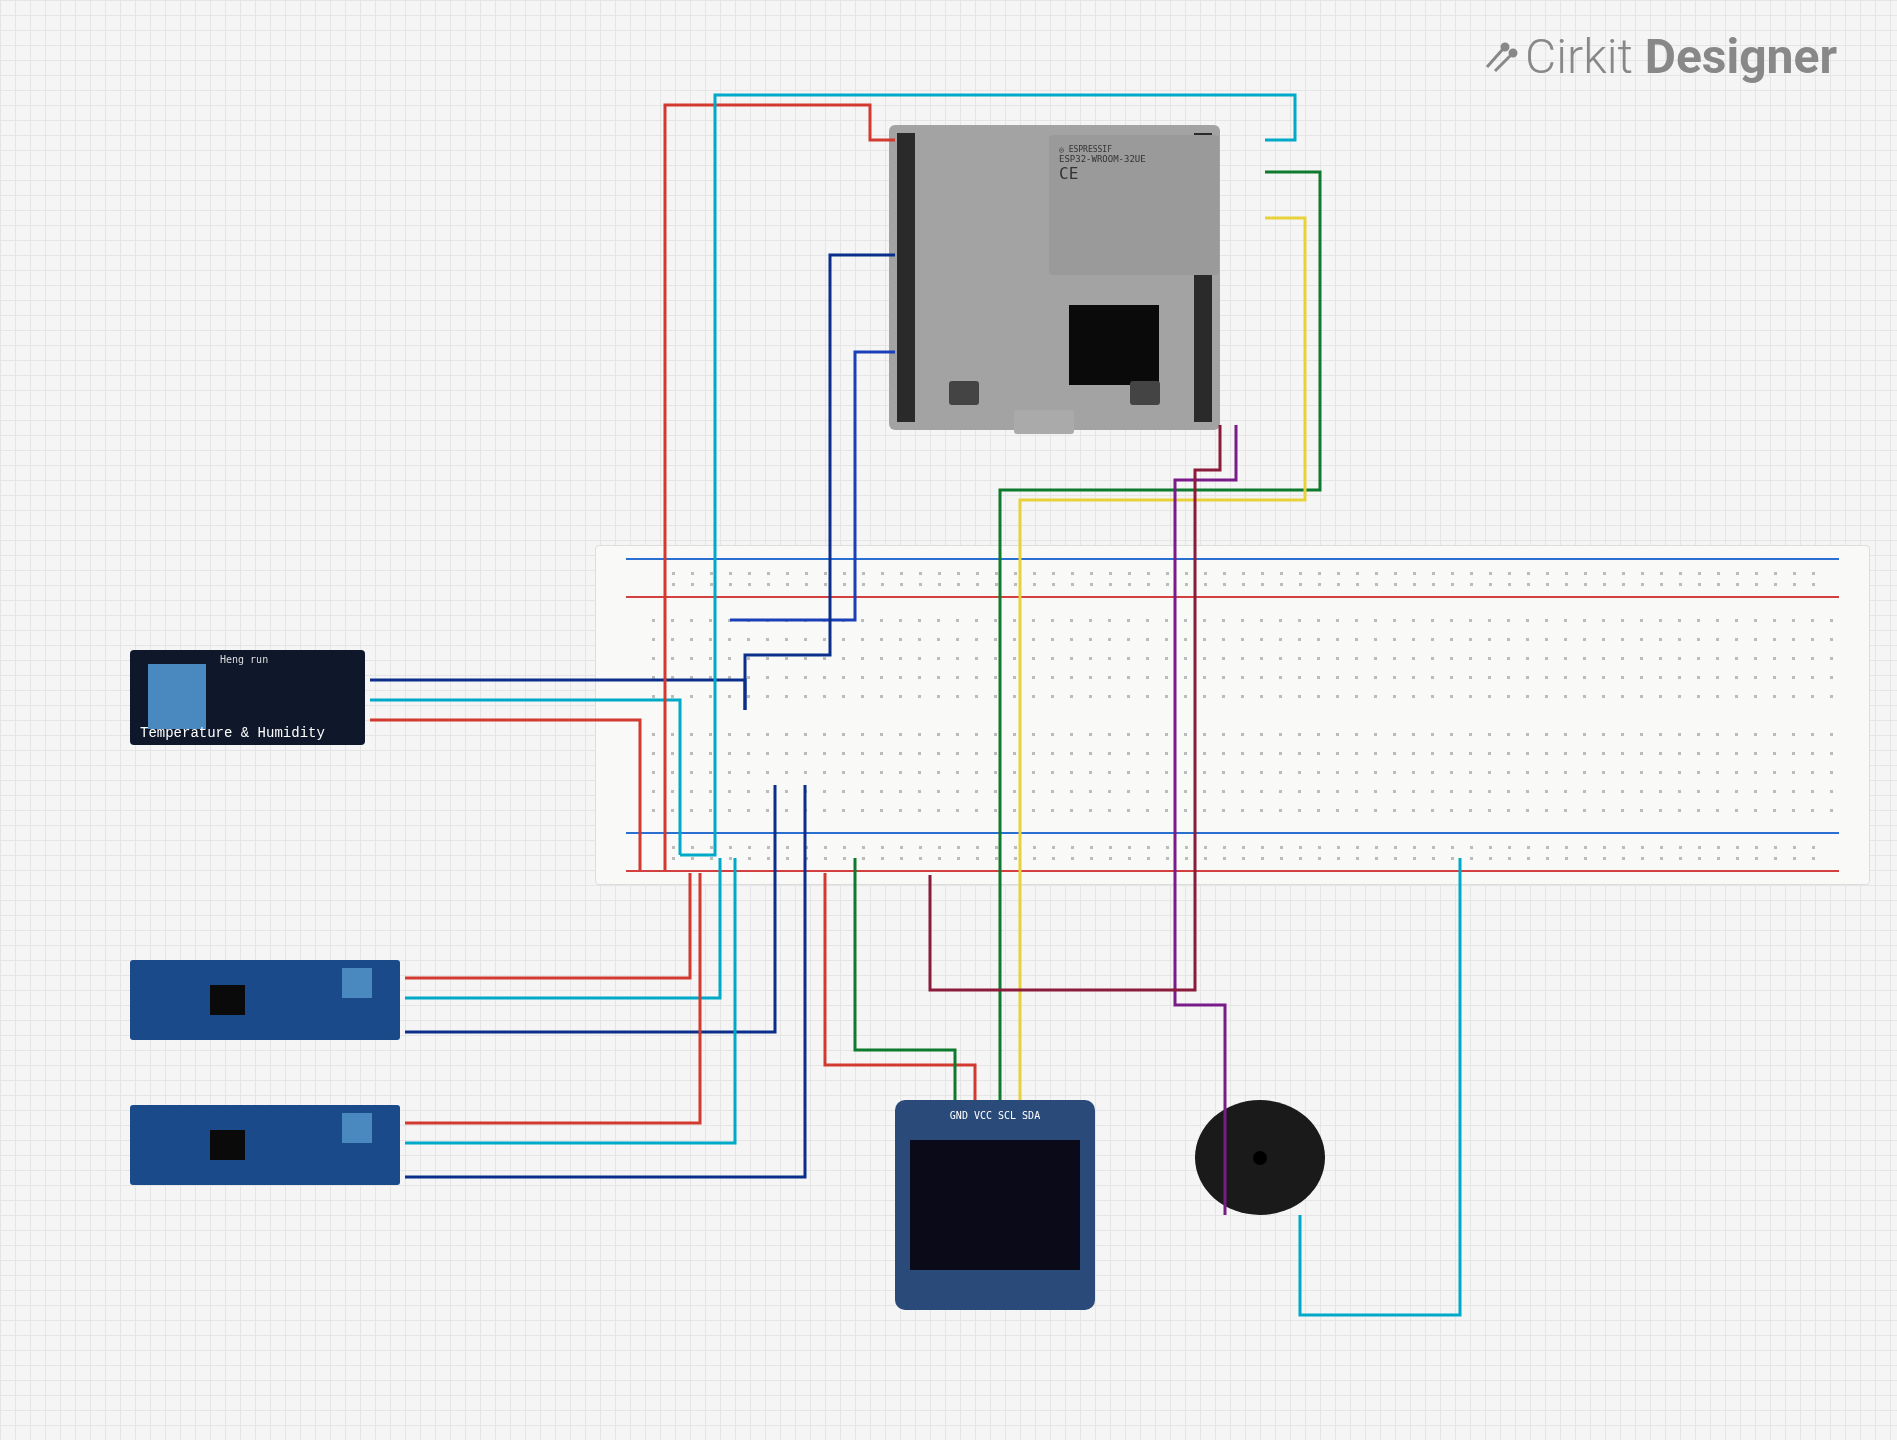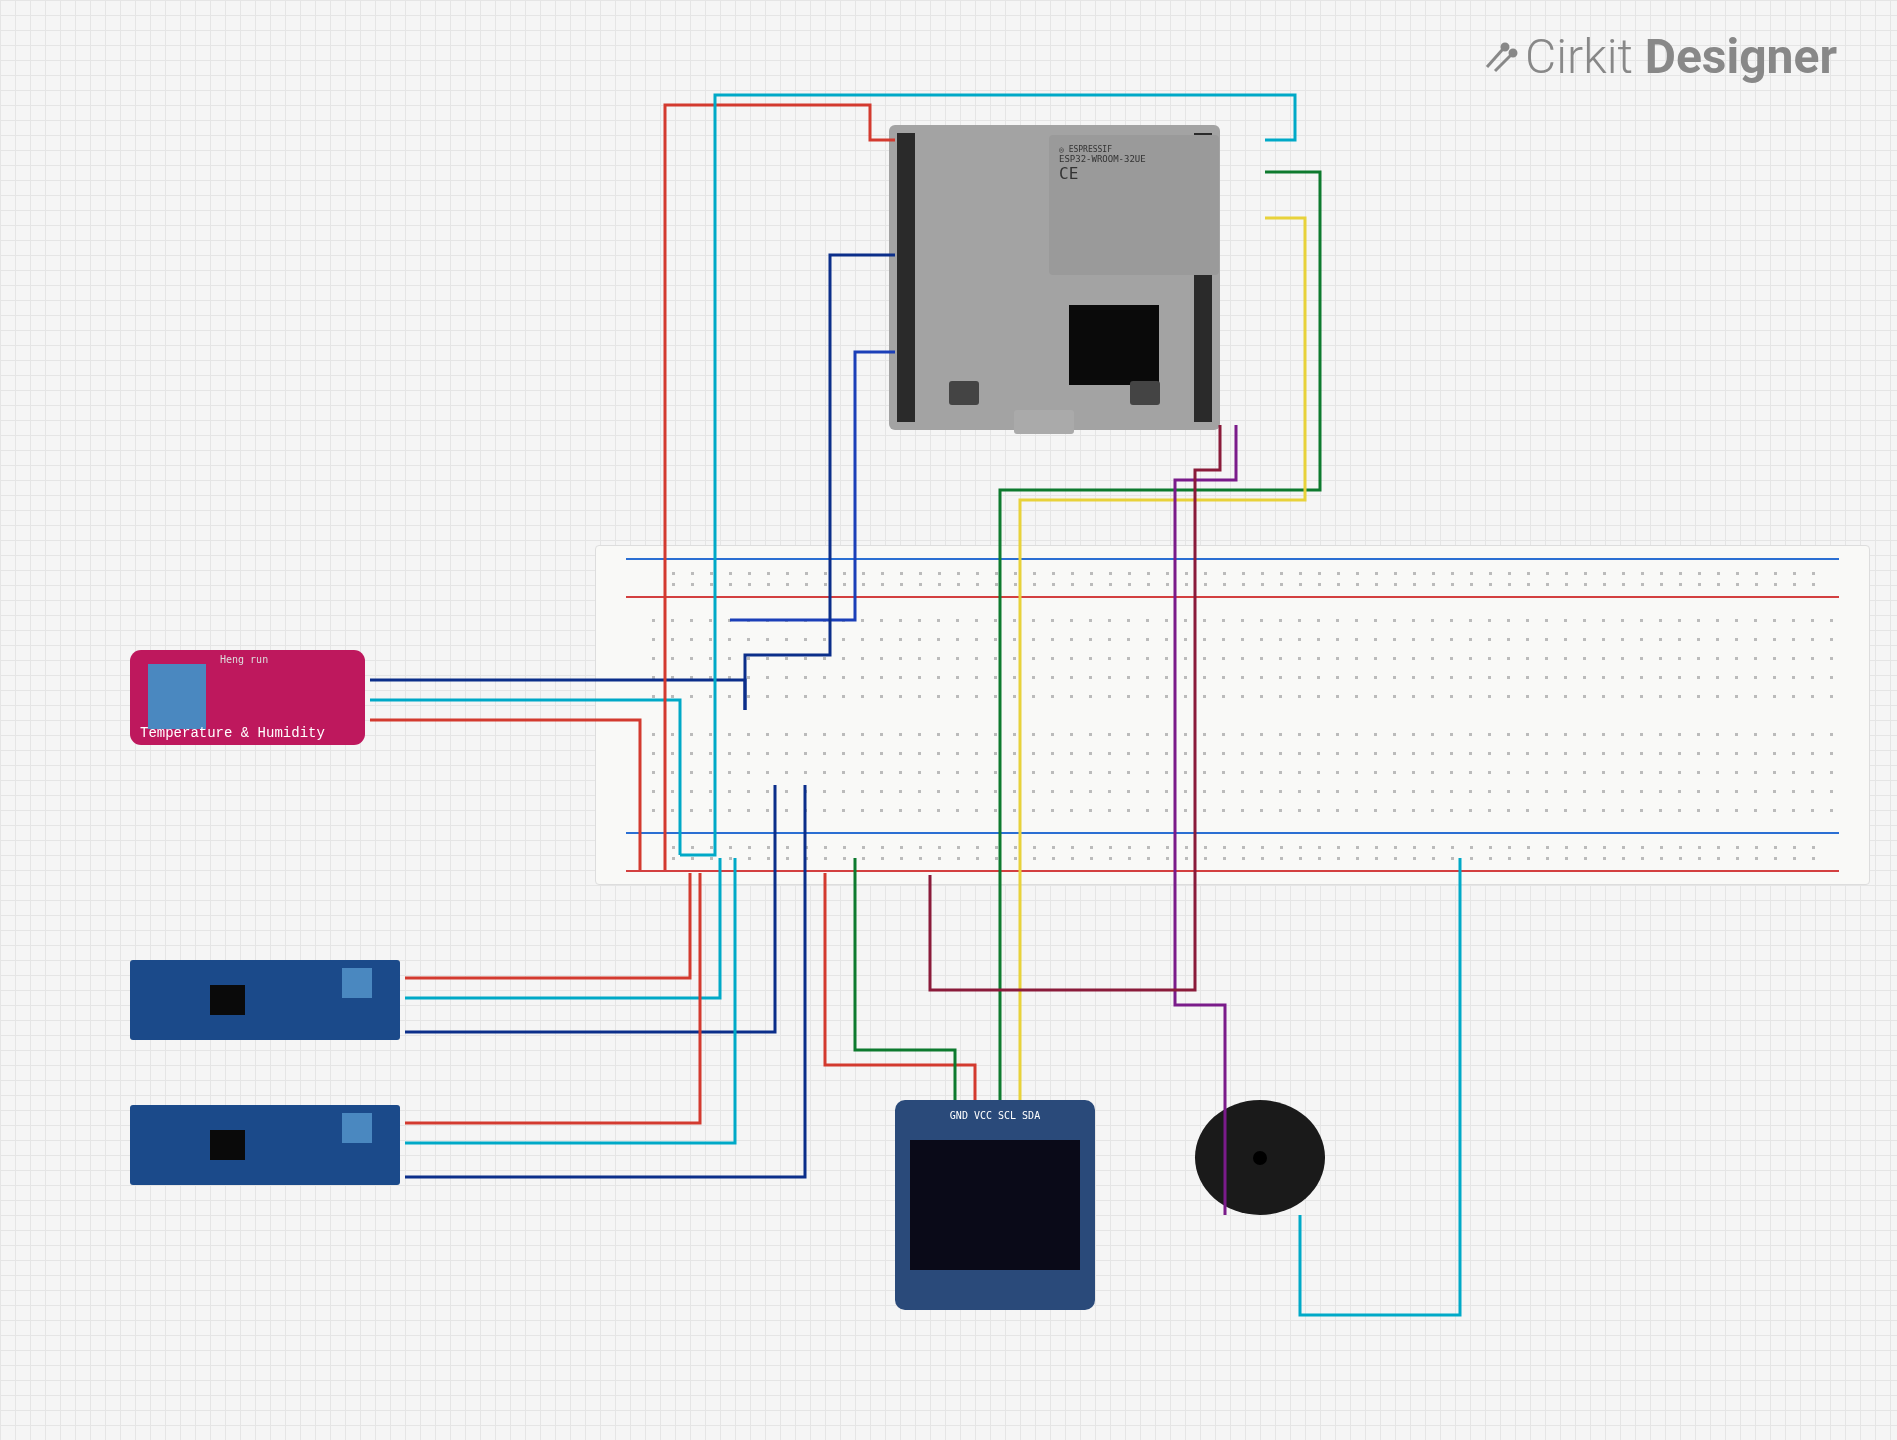--- a/index.html
+++ b/index.html
@@ -66,22 +66,22 @@
   width: 60px; height: 24px; background: #aaa; border-radius: 3px;
 }
 .esp32 .btn { position: absolute; width: 30px; height: 24px; background: #444; border-radius: 3px; }
 .esp32 .btn1 { left: 60px; bottom: 25px; }
 .esp32 .btn2 { right: 60px; bottom: 25px; }
 
 .dht11 {
   position: absolute;
   left: 130px; top: 650px;
   width: 235px; height: 95px;
-  background: #be185d;
-  border-radius: 11px;
+  background: #0f172a;
+  border-radius: 4px;
 }
 .dht11 .sensor {
   position: absolute;
   left: 18px; top: 14px;
   width: 58px; height: 65px;
   background: #4a88c0;
 }
 .dht11 .text {
   position: absolute;
   left: 10px; bottom: 4px;

